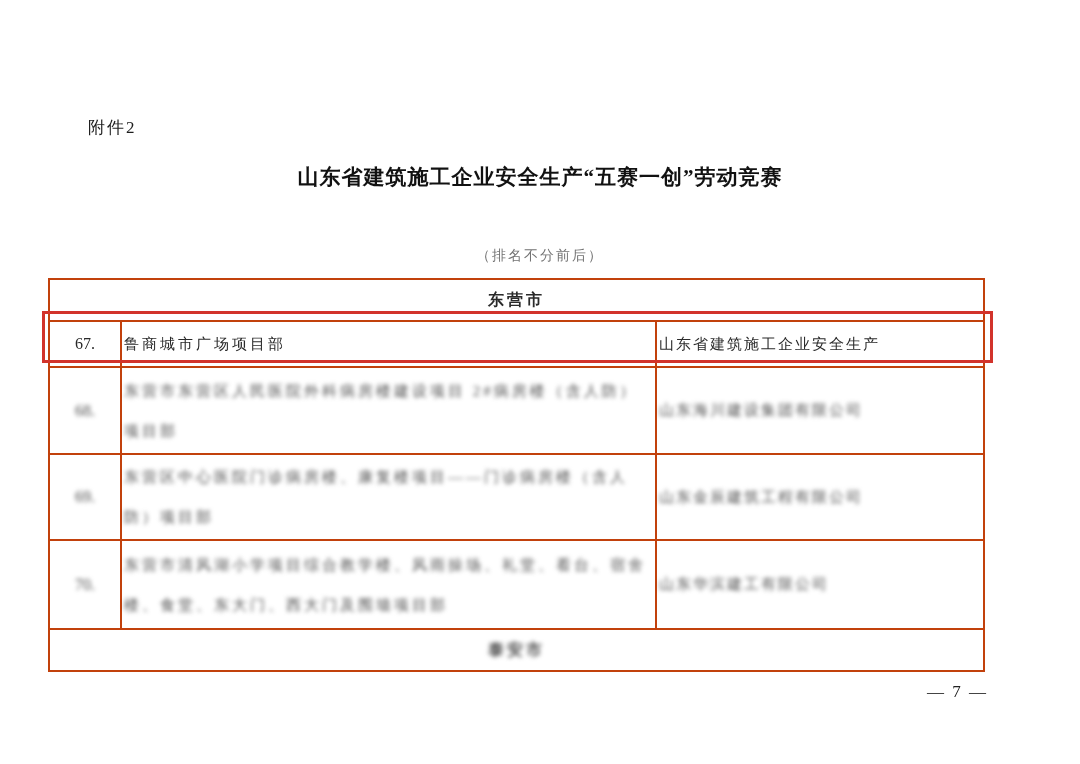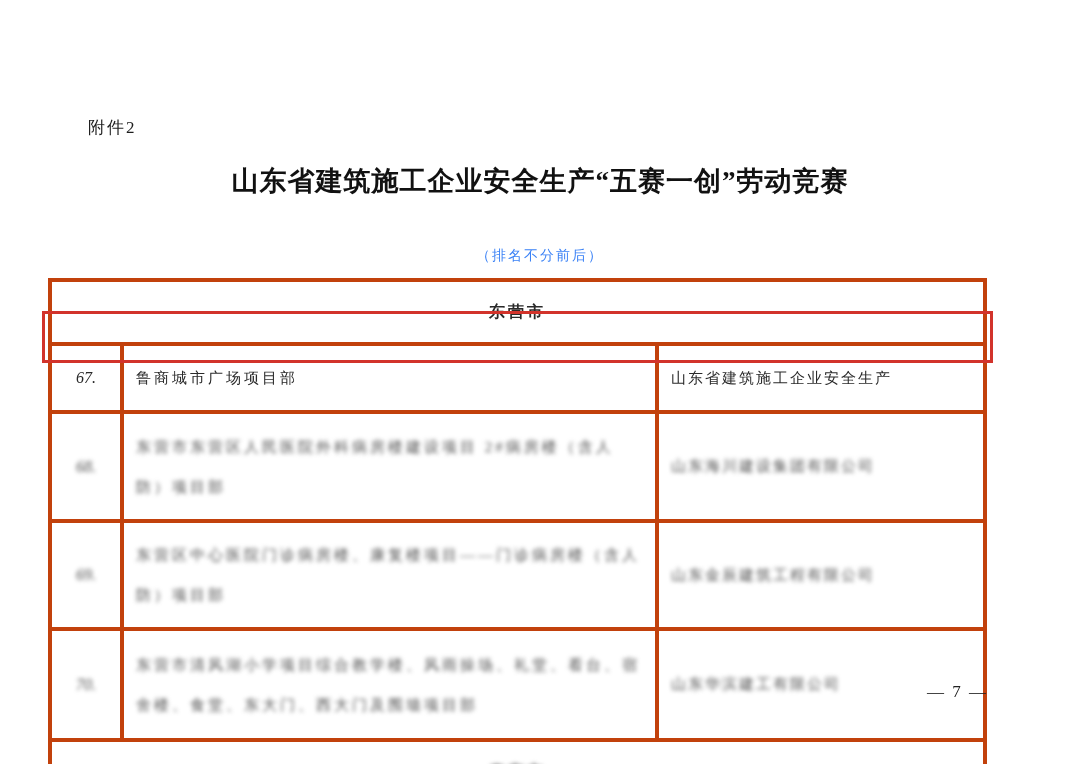--- a/index.html
+++ b/index.html
@@ -24,79 +24,78 @@
     font-size: 17px;
     letter-spacing: 2px;
     color: #1d1d1d;
   }
   .doc-title-1 {
     position: absolute;
     left: 0;
     top: 163px;
     width: 100%;
     text-align: center;
-    font-size: 27px;
-    font-weight: bold;
-    letter-spacing: 1px;
-    color: #111;
-  }
-  .doc-title-2 {
-    position: absolute;
-    left: 0;
-    top: 206px;
-    width: 100%;
-    text-align: center;
     font-size: 21px;
     font-weight: bold;
     letter-spacing: 1px;
     color: #111;
   }
+  .doc-title-2 {
+    position: absolute;
+    left: 0;
+    top: 206px;
+    width: 100%;
+    text-align: center;
+    font-size: 21px;
+    font-weight: bold;
+    letter-spacing: 1px;
+    color: #111;
+  }
   .doc-subtitle {
     position: absolute;
     left: 0;
     top: 247px;
     width: 100%;
     text-align: center;
     font-size: 14px;
     letter-spacing: 2px;
-    color: #3b82f6;
+    color: #737373;
   }
   table.roster {
     position: absolute;
     left: 48px;
     top: 278px;
     width: 935px;
     border-collapse: collapse;
     table-layout: fixed;
     font-size: 15px;
     color: #2a2a2a;
   }
   table.roster td {
-    border: 4px solid #c2410c;
-    padding: 12px;
+    border: 2px solid #c2410c;
+    padding: 2px;
     vertical-align: middle;
   }
   col.c-no  { width: 72px; }
   col.c-prj { width: 535px; }
   col.c-co  { width: 328px; }
   tr.section-row td {
     height: 36px;
     text-align: center;
     font-weight: bold;
     font-size: 16px;
     letter-spacing: 3px;
   }
   tr.row-67 td { height: 40px; }
   tr.row-68 td { height: 81px; }
   tr.row-69 td { height: 80px; }
   tr.row-70 td { height: 83px; }
   td.no-cell {
     text-align: center;
     font-size: 16px;
-    font-style: italic;
   }
   td.prj-cell { padding: 4px 10px 4px 13px; letter-spacing: 3px; line-height: 40px; }
   td.co-cell  { padding: 4px 8px 4px 10px;  letter-spacing: 2px; }
   .blurred {
     filter: blur(2.1px);
     color: #4e4e4e;
   }
   .highlight-box {
     position: absolute;
     left: 42px;

